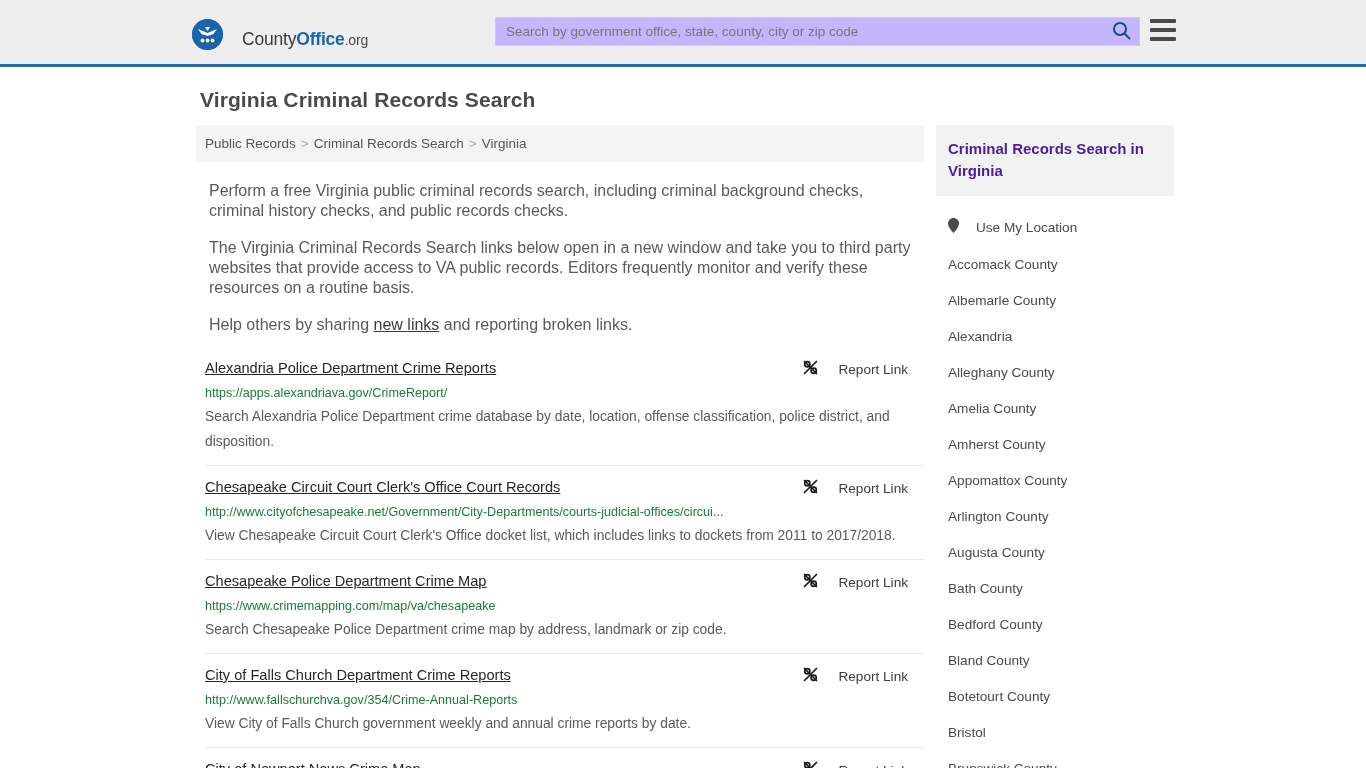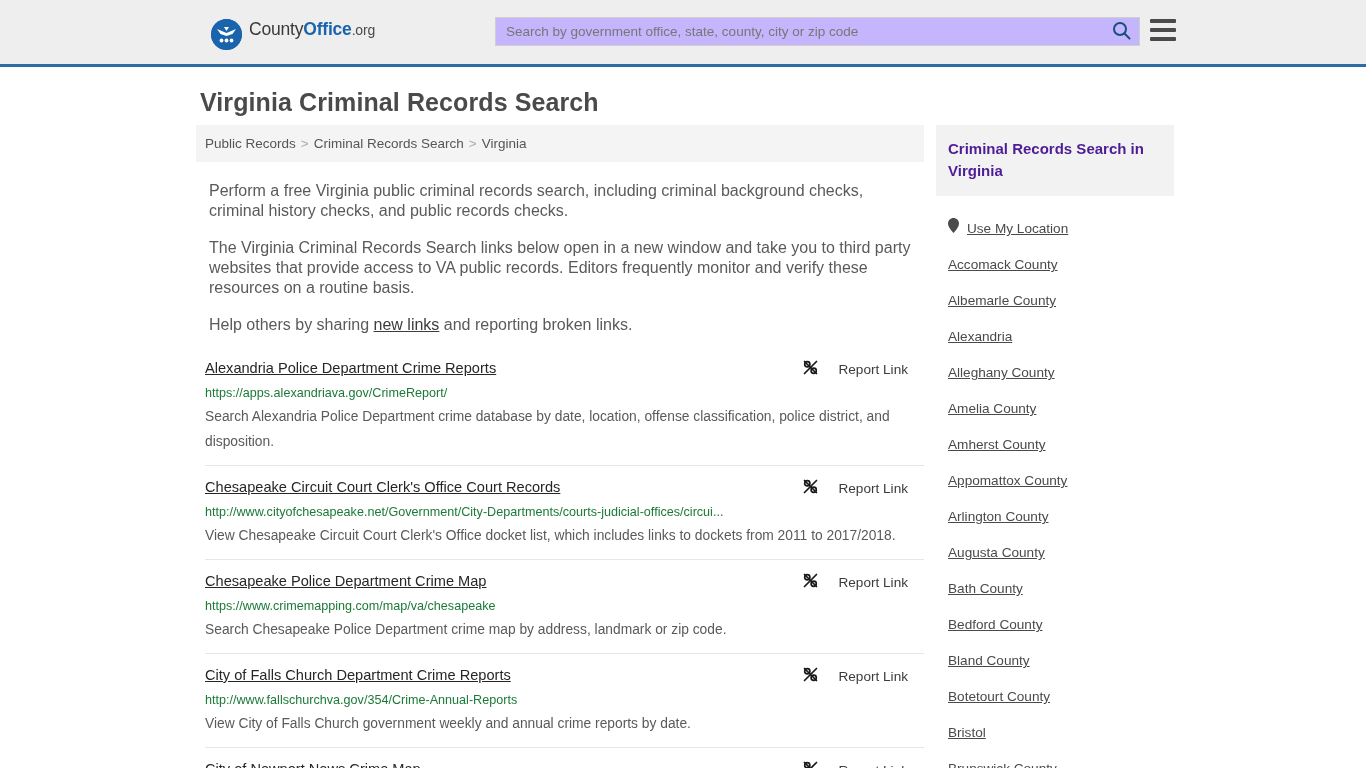--- a/index.html
+++ b/index.html
@@ -15,25 +15,25 @@
   .site-header {
     height: 67px;
     background: #eeeeee;
     border-bottom: 3px solid #2c6ca4;
     display: flex;
     align-items: center;
     position: relative;
   }
   .brand {
     position: absolute;
-    left: 211px;
+    left: 192px;
     top: 19px;
     display: flex;
-    align-items: flex-start;
-    gap: 7px;
+    align-items: flex-end;
+    gap: 19px;
     text-decoration: none;
   }
   .brand-mark {
     width: 31px; height: 31px;
     border-radius: 50%;
     background: #1a63ad;
     display: flex;
     align-items: center;
     justify-content: center;
     flex-direction: column;
@@ -102,21 +102,21 @@
   .page {
     width: 1366px;
     padding: 0;
     position: relative;
   }
   .page-title {
     margin: 0;
     position: absolute;
     left: 200px;
     top: 21px;
-    font-size: 25px;
+    font-size: 21px;
     font-weight: bold;
     color: #4a4a4a;
     letter-spacing: 0.1px;
   }
   .columns {
     position: absolute;
     top: 58px;
     left: 0;
     width: 1366px;
     display: flex;
@@ -227,26 +227,25 @@
     line-height: 22px;
   }
   .side-list {
     list-style: none;
     margin: 0;
     padding: 14px 0 0 0;
   }
   .side-list li { margin: 0; }
   .side-link {
     display: flex;
-    align-items: flex-end;
-    gap: 8px;
+    align-items: flex-start;
+    gap: 17px;
     padding: 8px 0 8px 12px;
     font-size: 13.6px;
     color: #4a4a4a;
-    text-decoration: underline;
     cursor: pointer;
     line-height: 20px;
   }
   .pin-icon { flex: 0 0 auto; }
 </style>
 </head>
 <body>
 
 <div class="site-header">
 

